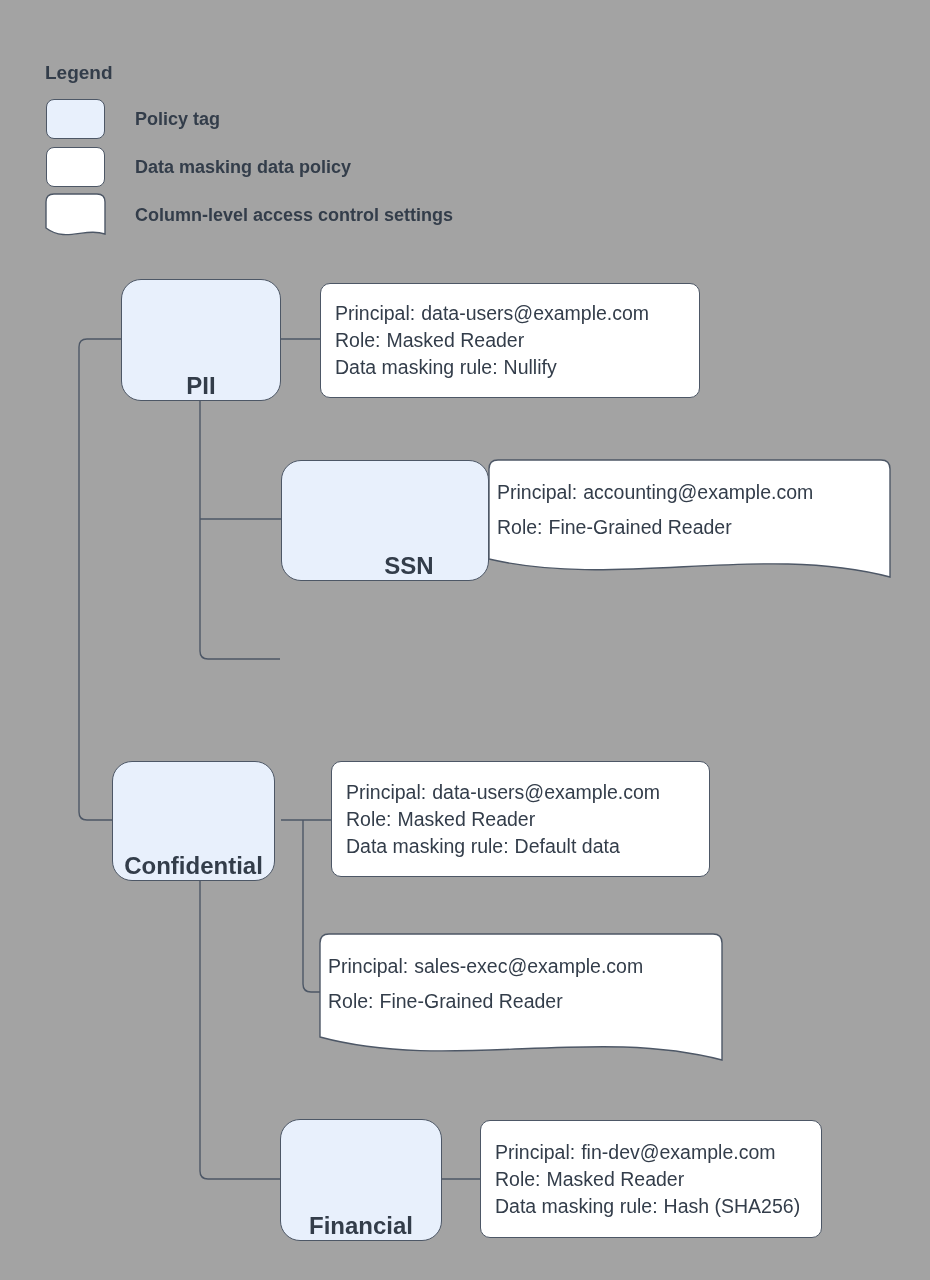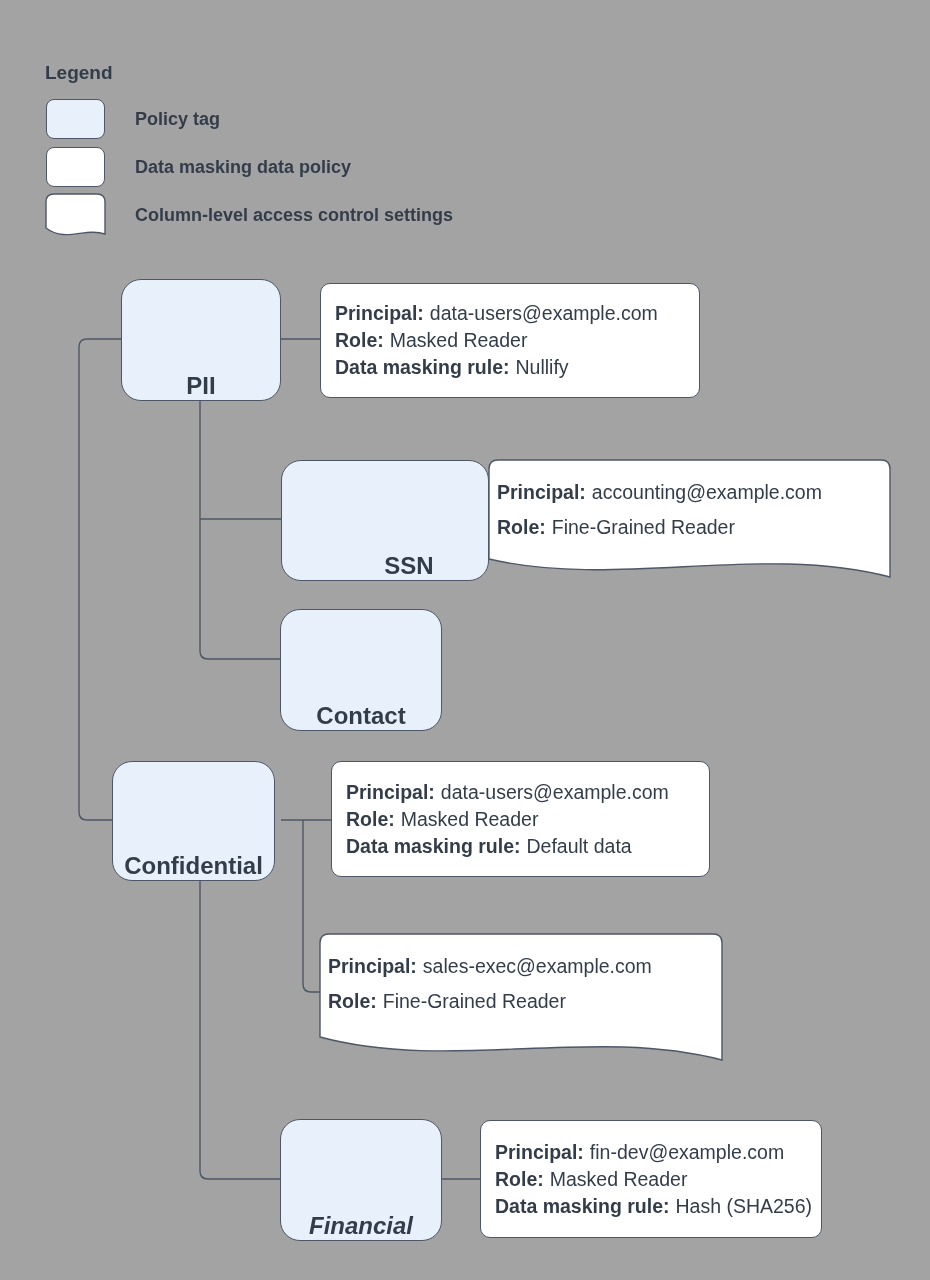--- a/index.html
+++ b/index.html
@@ -25,21 +25,21 @@
     position:absolute;z-index:2;background:#ffffff;border:1.4px solid #4d5766;border-radius:10px;
     display:flex;flex-direction:column;justify-content:center;
     padding-left:14px;box-sizing:border-box;
   }
   .doc-text{
     position:absolute;z-index:2;display:flex;flex-direction:column;justify-content:center;
     box-sizing:border-box;
     gap:8px;
   }
   .pline{font-size:19.5px;line-height:27px;white-space:nowrap;}
-  .pline .pl{font-weight:700;margin-right:6px;margin-top:44px;}
+  .pline .pl{font-weight:400;margin-right:6px;margin-top:44px;}
 </style>
 </head>
 <body>
 
 <div class="canvas">
 
   <svg class="wires" viewBox="0 0 930 1280">
     <g stroke="#4d5766" stroke-width="1.4" fill="none">
       <path d="M 279 339 H 320"></path>
       <path d="M 121 339 H 87 Q 79 339 79 347 V 812 Q 79 820 87 820 H 120"></path>
@@ -67,27 +67,24 @@
   <div class="abs legend-label" style="left:135px;top:156px;">Data masking data policy</div>
 
   <div class="abs legend-label" style="left:135px;top:204px;">Column-level access control settings</div>
 
   <div class="node" style="left:121px;top:279px;width:158px;height:120px;">
     <span>PII</span>
   </div>
   <div class="node" style="left:281px;top:460px;width:158px;height:119px;padding-left:48px;">
     <span>SSN</span>
   </div>
-  <div class="node" style="left:280px;top:609px;width:160px;height:120px;">
-    <span>Contact</span>
-  </div>
   <div class="node" style="left:112px;top:761px;width:161px;height:118px;">
     <span>Confidential</span>
   </div>
-  <div class="node" style="left:280px;top:1119px;width:160px;height:120px;font-style:italic;">
+  <div class="node" style="left:280px;top:1119px;width:160px;height:120px;">
     <span>Financial</span>
   </div>
 
   <div class="pbox" style="left:320px;top:283px;width:380px;height:115px;">
     <div class="pline"><span class="pl">Principal:</span><span class="pv">data-users@example.com</span></div>
     <div class="pline"><span class="pl">Role:</span><span class="pv">Masked Reader</span></div>
     <div class="pline"><span class="pl">Data masking rule:</span><span class="pv">Nullify</span></div>
   </div>
 
   <div class="pbox" style="left:331px;top:761px;width:379px;height:116px;">

